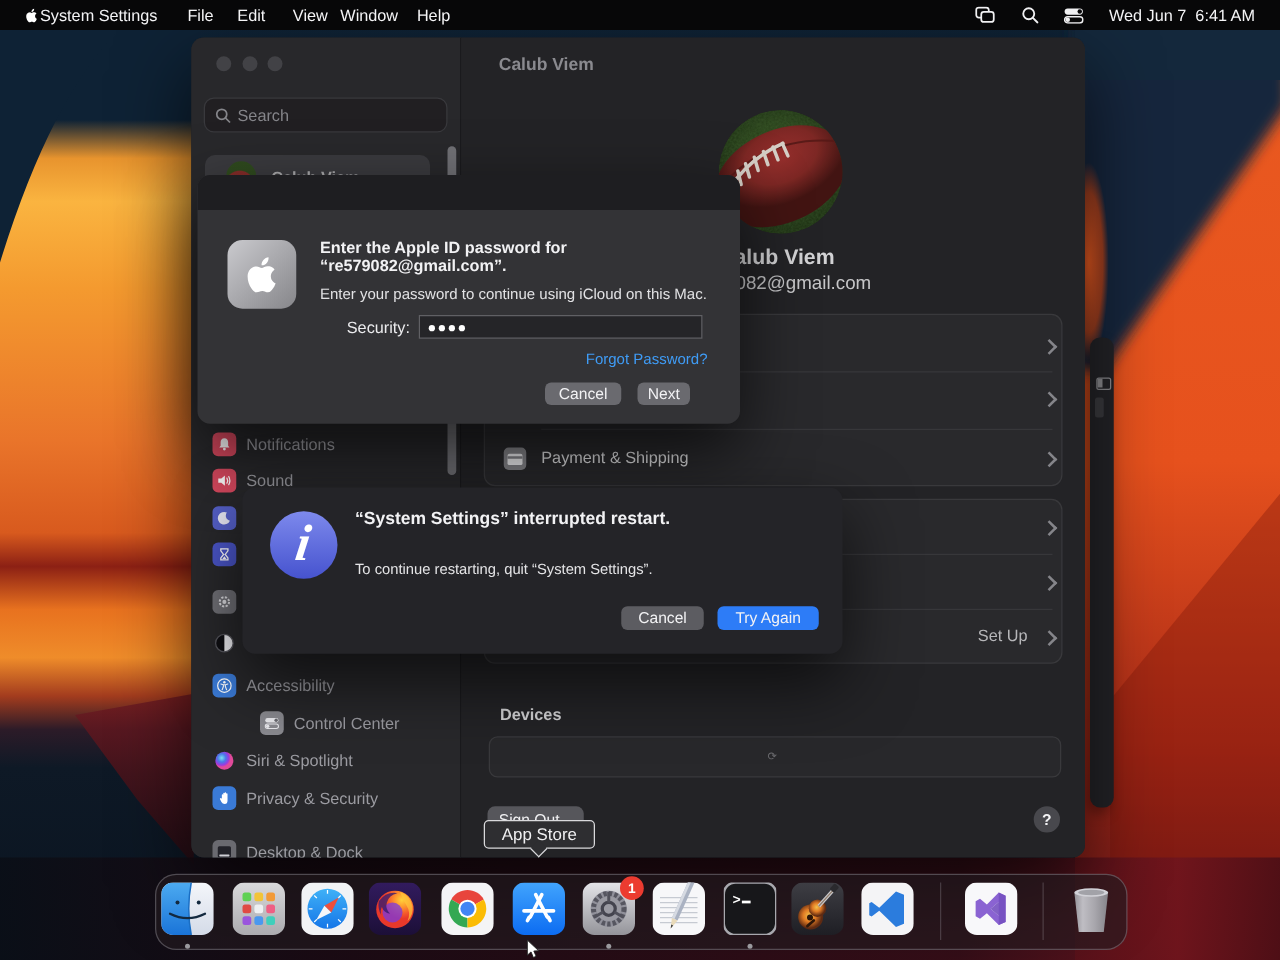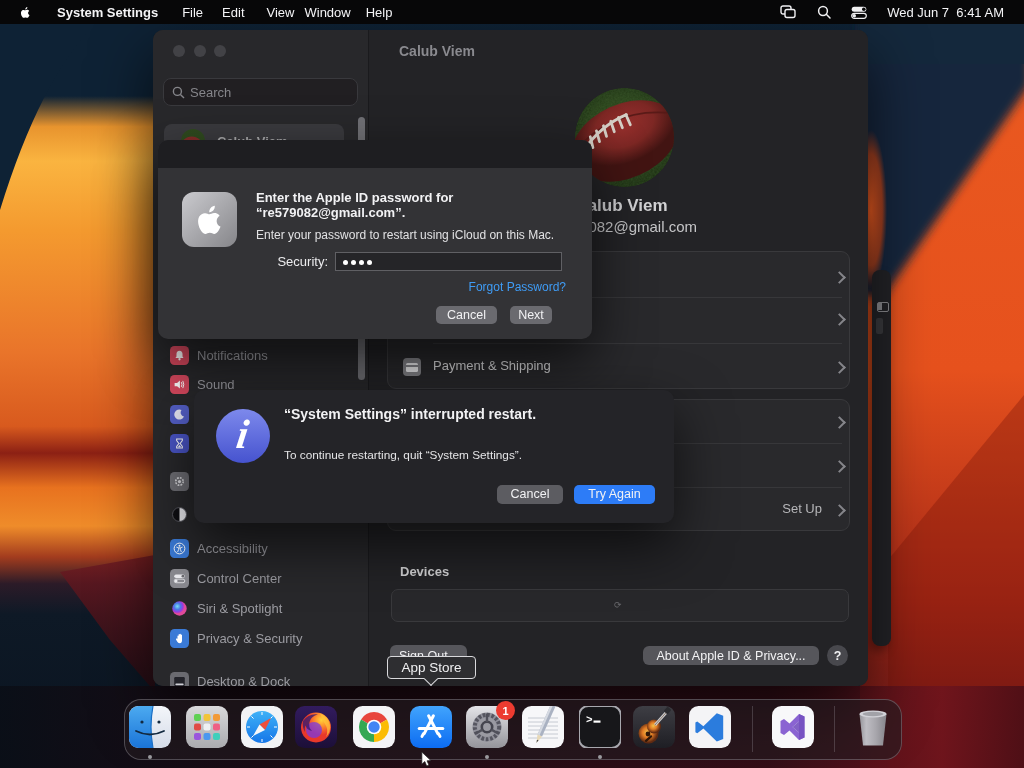--- a/index.html
+++ b/index.html
@@ -3,21 +3,21 @@
 <meta charset="utf-8">
 <style>
   html,body{margin:0;padding:0;}
   body{width:1024px;height:768px;overflow:hidden;position:relative;
        font-family:"Liberation Sans",sans-serif;background:#0c1c2c;}
   .abs{position:absolute;}
   #wall{position:absolute;left:0;top:0;width:1024px;height:768px;}
   
   #menubar{position:absolute;left:0;top:0;width:1024px;height:24px;background:#070708;
            color:#f4f4f6;font-size:13px;display:flex;align-items:center;z-index:50;}
-  #menubar .app{font-weight:bold;margin-left:25px;}
+  #menubar .app{font-weight:normal;}
   #menubar .mi{margin-left:24px;}
   #menubar .right{position:absolute;right:20px;display:flex;align-items:center;gap:20px;}
   
   #win{position:absolute;left:153px;top:30px;width:715px;height:656px;border-radius:10px;
        background:#232327;box-shadow:0 25px 60px rgba(0,0,0,.65);z-index:10;overflow:hidden;}
   #sidebar{position:absolute;left:0;top:0;width:215px;height:656px;background:#28282b;
            border-right:1px solid #1a1a1d;}
   .dot{position:absolute;width:12px;height:12px;border-radius:50%;background:#424246;top:15px;}
   #search{position:absolute;left:10px;top:48px;width:193px;height:26px;background:#211f22;
           border:1px solid #39393d;border-radius:8px;display:flex;align-items:center;color:#85858a;font-size:13px;}
@@ -197,21 +197,21 @@
           <div class="sic" style="background:#3a7ad6;">
             <svg width="13" height="13" viewBox="0 0 16 16">
               <circle cx="8" cy="8" r="6.6" fill="none" stroke="#fff" stroke-width="1.2"></circle>
               <circle cx="8" cy="4.6" r="1.2" fill="#fff"></circle>
               <path d="M4.6 6.4 L7 7.2 L7 9 L5.8 12 M11.4 6.4 L9 7.2 L9 9 L10.2 12" stroke="#fff" stroke-width="1.1" fill="none" stroke-linecap="round"></path>
               <path d="M7 7.2 L9 7.2" stroke="#fff" stroke-width="1.1"></path>
             </svg>
           </div>
           <span>Accessibility</span>
         </div>
-        <div class="srow" style="top:538px;">
+        <div class="srow" style="top:538px;margin-left:38px;">
           <div class="sic" style="background:#8a8a90;">
             <svg width="13" height="13" viewBox="0 0 16 16">
               <rect x="1.5" y="3" width="13" height="4.4" rx="2.2" fill="#ececf0"></rect>
               <circle cx="12.2" cy="5.2" r="1.7" fill="#6a6a70"></circle>
               <rect x="1.5" y="8.8" width="13" height="4.4" rx="2.2" fill="none" stroke="#ececf0" stroke-width="1"></rect>
               <circle cx="3.9" cy="11" r="1.7" fill="#ececf0"></circle>
             </svg>
           </div>
           <span>Control Center</span>
         </div>
@@ -316,35 +316,34 @@
     <div class="chev" style="left:466px;top:388px;"></div>
     <div class="chev" style="left:466px;top:432px;"></div>
     <div class="chev" style="left:466px;top:476px;"></div>
     <div class="abs" style="left:0px;top:471px;width:453px;text-align:right;color:#b6b6b9;font-size:13px;">Set Up</div>
 
     <div class="abs" style="left:31px;top:534px;color:#d2d2d4;font-size:13px;font-weight:bold;">Devices</div>
     <div class="card" style="left:22px;top:559px;width:458px;height:33px;border-radius:7px;background:#28282b;"></div>
     <div class="abs" style="left:245px;top:570px;color:#6a6a6e;font-size:9px;">⟳</div>
 
     <div class="btn" style="left:21px;top:615px;width:77px;height:22px;background:#56565b;border-radius:6px;">Sign Out...</div>
-    <div class="btn" style="left:274px;top:616px;width:176px;height:19px;background:#56565b;border-radius:6px;">About Apple ID &amp; Privacy...</div>
     <div class="btn" style="left:458px;top:615px;width:21px;height:21px;background:#48484d;border-radius:50%;font-weight:bold;">?</div>
   </div>
 </div>
 
 <div id="dlg1">
   <div class="tbar"></div>
   <div class="abs" id="appleicon" style="left:24px;top:52px;width:55px;height:55px;border-radius:12px;
        background:linear-gradient(135deg,#cacace,#86868a);display:flex;align-items:center;justify-content:center;">
     <svg width="34" height="34" viewBox="0 0 24 24">
         <path fill="#fff" d="M16.7 12.8c0-2.5 2-3.7 2.1-3.8-1.1-1.7-2.9-1.9-3.5-1.9-1.5-.2-2.9.9-3.7.9-.8 0-1.9-.9-3.2-.8-1.6 0-3.1 1-4 2.4-1.7 3-.4 7.4 1.2 9.8.8 1.2 1.8 2.5 3.1 2.4 1.2-.1 1.7-.8 3.2-.8s1.9.8 3.2.8c1.3 0 2.2-1.2 3-2.4.9-1.4 1.3-2.7 1.3-2.8-.1 0-2.6-1-2.7-3.8zM14.4 5.2c.7-.8 1.1-2 1-3.2-1 .1-2.2.7-2.9 1.5-.6.7-1.2 1.9-1 3 1.1.1 2.2-.5 2.9-1.3z"></path>
       </svg>
   </div>
   <div class="abs" style="left:98px;top:50px;color:#f2f2f4;font-size:13px;font-weight:bold;line-height:15px;">Enter the Apple ID password for<br>“re579082@gmail.com”.</div>
-  <div class="abs" style="left:98px;top:88px;color:#e2e2e4;font-size:12px;">Enter your password to restart using iCloud on this Mac.</div>
+  <div class="abs" style="left:98px;top:88px;color:#e2e2e4;font-size:12px;">Enter your password to continue using iCloud on this Mac.</div>
   <div class="abs" style="left:96px;top:114px;width:74px;text-align:right;color:#ececee;font-size:13px;">Security:</div>
   <div class="abs" style="left:177px;top:112px;width:227px;height:19px;background:#252528;border:1px solid #606064;box-sizing:border-box;">
     <div style="display:flex;gap:3px;margin:7px 0 0 7px;">
       <div style="width:5px;height:5px;border-radius:50%;background:#fff;"></div>
       <div style="width:5px;height:5px;border-radius:50%;background:#fff;"></div>
       <div style="width:5px;height:5px;border-radius:50%;background:#fff;"></div>
       <div style="width:5px;height:5px;border-radius:50%;background:#fff;"></div>
     </div>
   </div>
   <div class="abs" style="left:184px;top:140px;width:224px;text-align:right;color:#3f9cf6;font-size:12px;">Forgot Password?</div>

